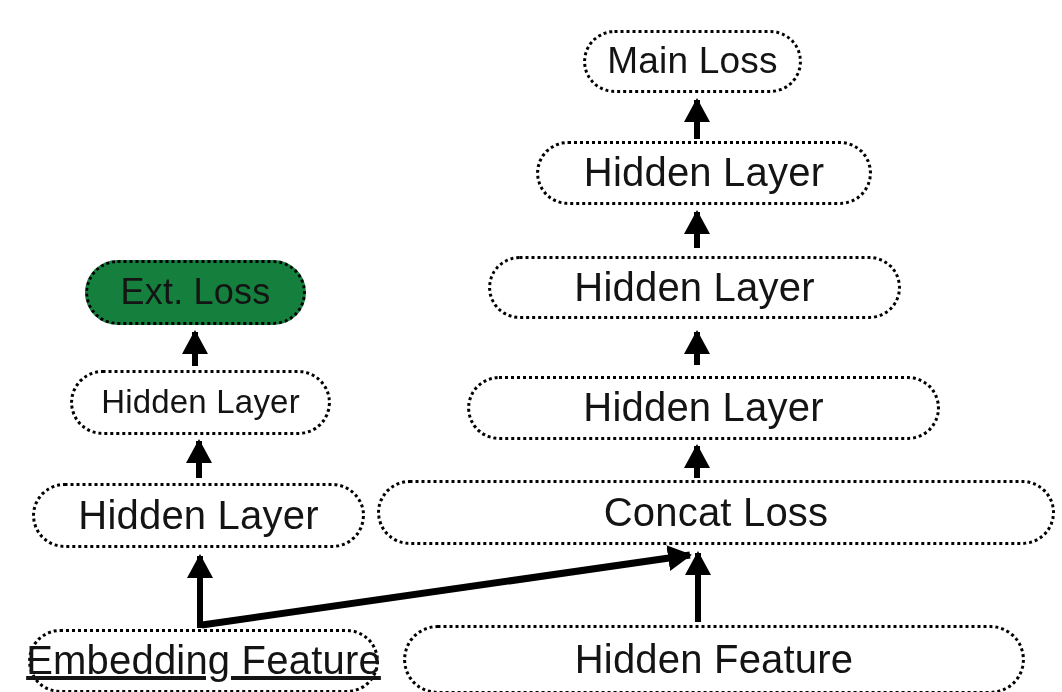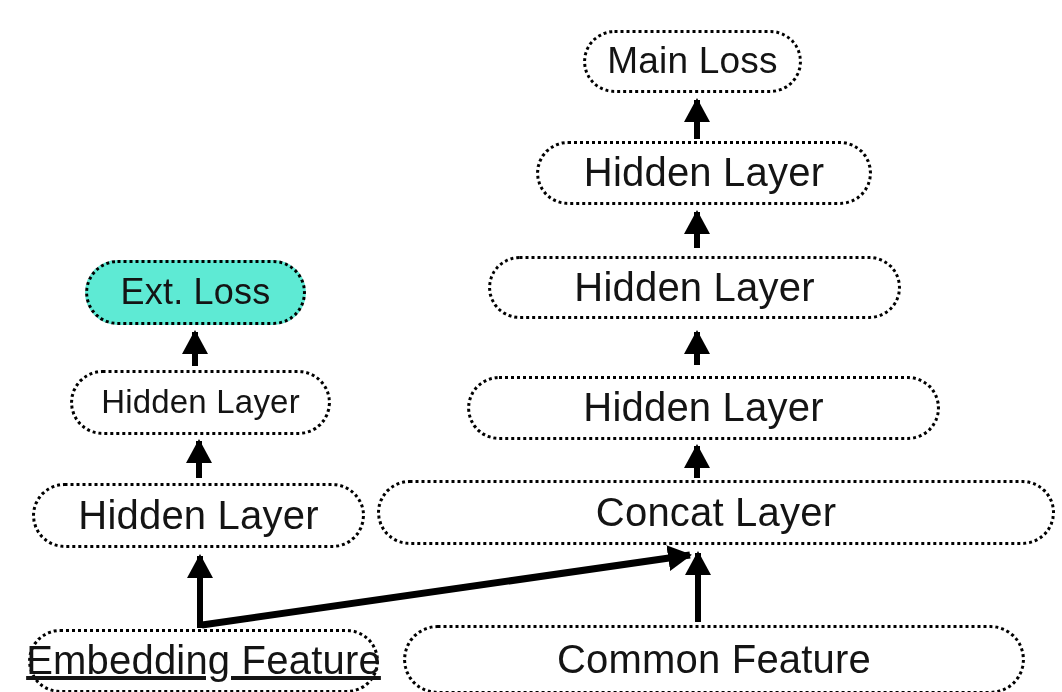--- a/index.html
+++ b/index.html
@@ -58,26 +58,26 @@
       <div class="node" style="left: 536px; top: 133px; width: 336px; height: 64px; font-size: 40px; border-color: rgb(0, 0, 0); background: rgb(255, 255, 255); color: rgb(20, 20, 20);">
         <span>Hidden Layer</span>
       </div>
       <div class="node" style="left: 488px; top: 248px; width: 413px; height: 63px; font-size: 40px; border-color: rgb(0, 0, 0); background: rgb(255, 255, 255); color: rgb(20, 20, 20);">
         <span>Hidden Layer</span>
       </div>
       <div class="node" style="left: 467px; top: 368px; width: 473px; height: 64px; font-size: 40px; border-color: rgb(0, 0, 0); background: rgb(255, 255, 255); color: rgb(20, 20, 20);">
         <span>Hidden Layer</span>
       </div>
       <div class="node" style="left: 377px; top: 472px; width: 678px; height: 65px; font-size: 40px; border-color: rgb(0, 0, 0); background: rgb(255, 255, 255); color: rgb(20, 20, 20);">
-        <span>Concat Layer</span>
+        <span>Concat Loss</span>
       </div>
       <div class="node" style="left: 403px; top: 617px; width: 622px; height: 69px; font-size: 40px; border-color: rgb(0, 0, 0); background: rgb(255, 255, 255); color: rgb(20, 20, 20);">
-        <span>Common Feature</span>
+        <span>Hidden Feature</span>
       </div>
-      <div class="node" style="left: 85px; top: 252px; width: 221px; height: 65px; font-size: 36px; border-color: rgb(0, 0, 0); background: #5eead4; color: rgb(20, 20, 20);">
+      <div class="node" style="left: 85px; top: 252px; width: 221px; height: 65px; font-size: 36px; border-color: rgb(0, 0, 0); background: #15803d; color: rgb(20, 20, 20);">
         <span>Ext. Loss</span>
       </div>
       <div class="node" style="left: 70px; top: 362px; width: 261px; height: 65px; font-size: 33px; border-color: rgb(0, 0, 0); background: rgb(255, 255, 255); color: rgb(20, 20, 20);">
         <span>Hidden Layer</span>
       </div>
       <div class="node" style="left: 32px; top: 475px; width: 333px; height: 65px; font-size: 40px; border-color: rgb(0, 0, 0); background: rgb(255, 255, 255); color: rgb(20, 20, 20);">
         <span>Hidden Layer</span>
       </div>
       <div class="node" style="left: 28px; top: 621px; width: 351px; height: 64px; font-size: 40px; border-color: rgb(0, 0, 0); background: rgb(255, 255, 255); color: rgb(20, 20, 20); text-decoration: underline;">
         <span>Embedding Feature</span>

